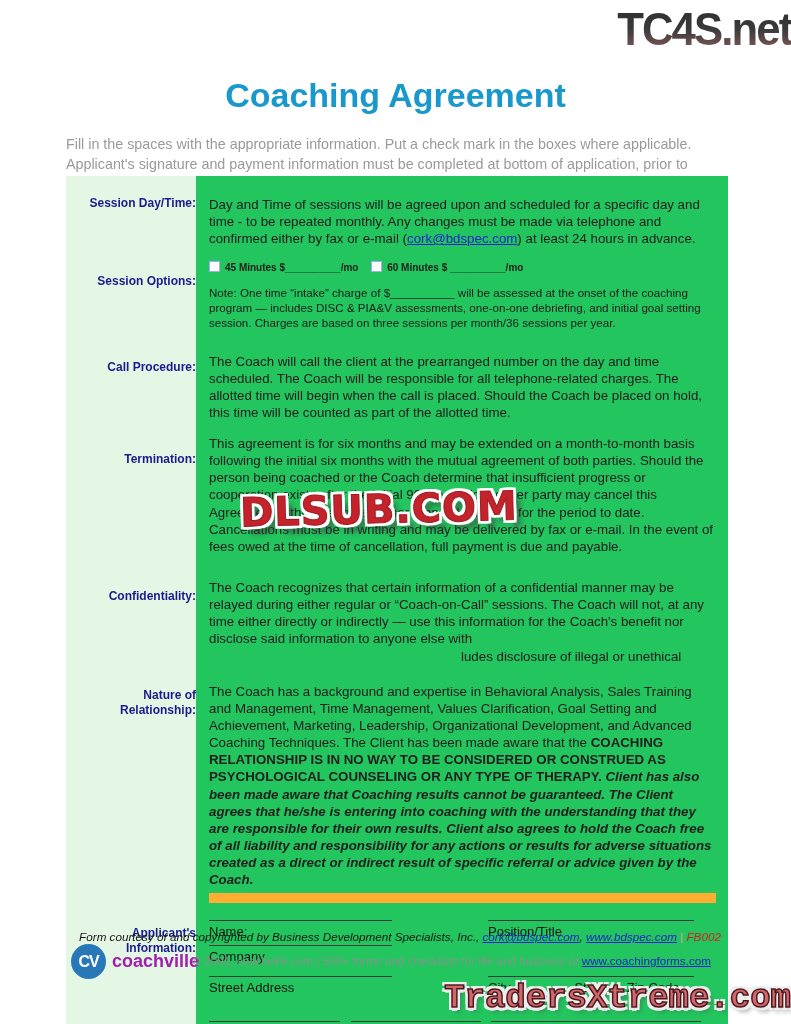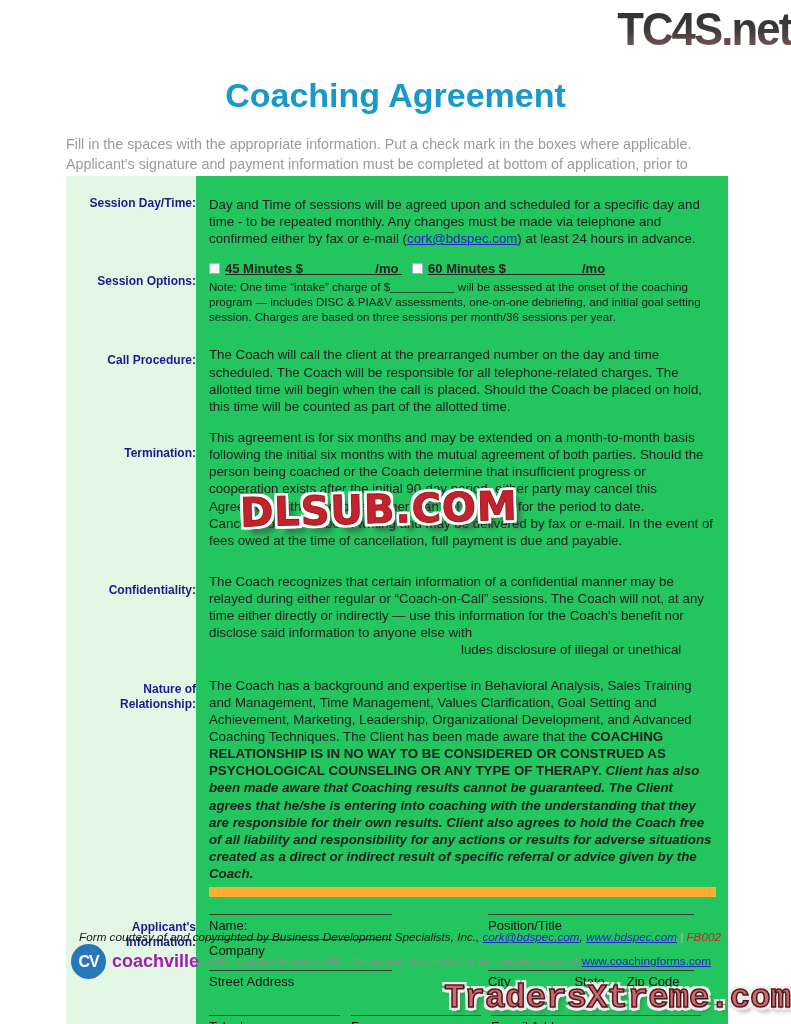--- a/index.html
+++ b/index.html
@@ -50,21 +50,21 @@
           line-height:1.29; background:#22c55e; }
 
   .pt20{padding-top:20px} .pt17{padding-top:17px} .pt15{padding-top:15px}
   .pt13{padding-top:13px} .pt10{padding-top:10px} .pt23{padding-top:23px}
   .pb14{padding-bottom:14px} .pb12{padding-bottom:12px}
   .pb8{padding-bottom:8px}
 
   a.lnk { color:#2222cc; text-decoration:underline; cursor:pointer; }
   .bold { font-weight:bold; }
   .ital { font-style:italic;font-weight:bold; }
-  .opt-line { font-weight:bold; font-size:13px; margin-bottom:1px;text-decoration:underline; }
+  .opt-line { font-weight:bold; font-size:10px; margin-bottom:10px; }
   .note { font-size:11.6px; line-height:1.3; color:#1c1c1c; }
 
   .cb { display:inline-block; width:11px; height:11px; border:1px solid #a9a9ef;
         background:#fdfdff; vertical-align:-1px; margin-right:5px; }
 
   .gapspacer { display:inline-block; width:252px; }
 
   
   .obar { height:10px; background:#ffad33; margin-top:5px; }
 

